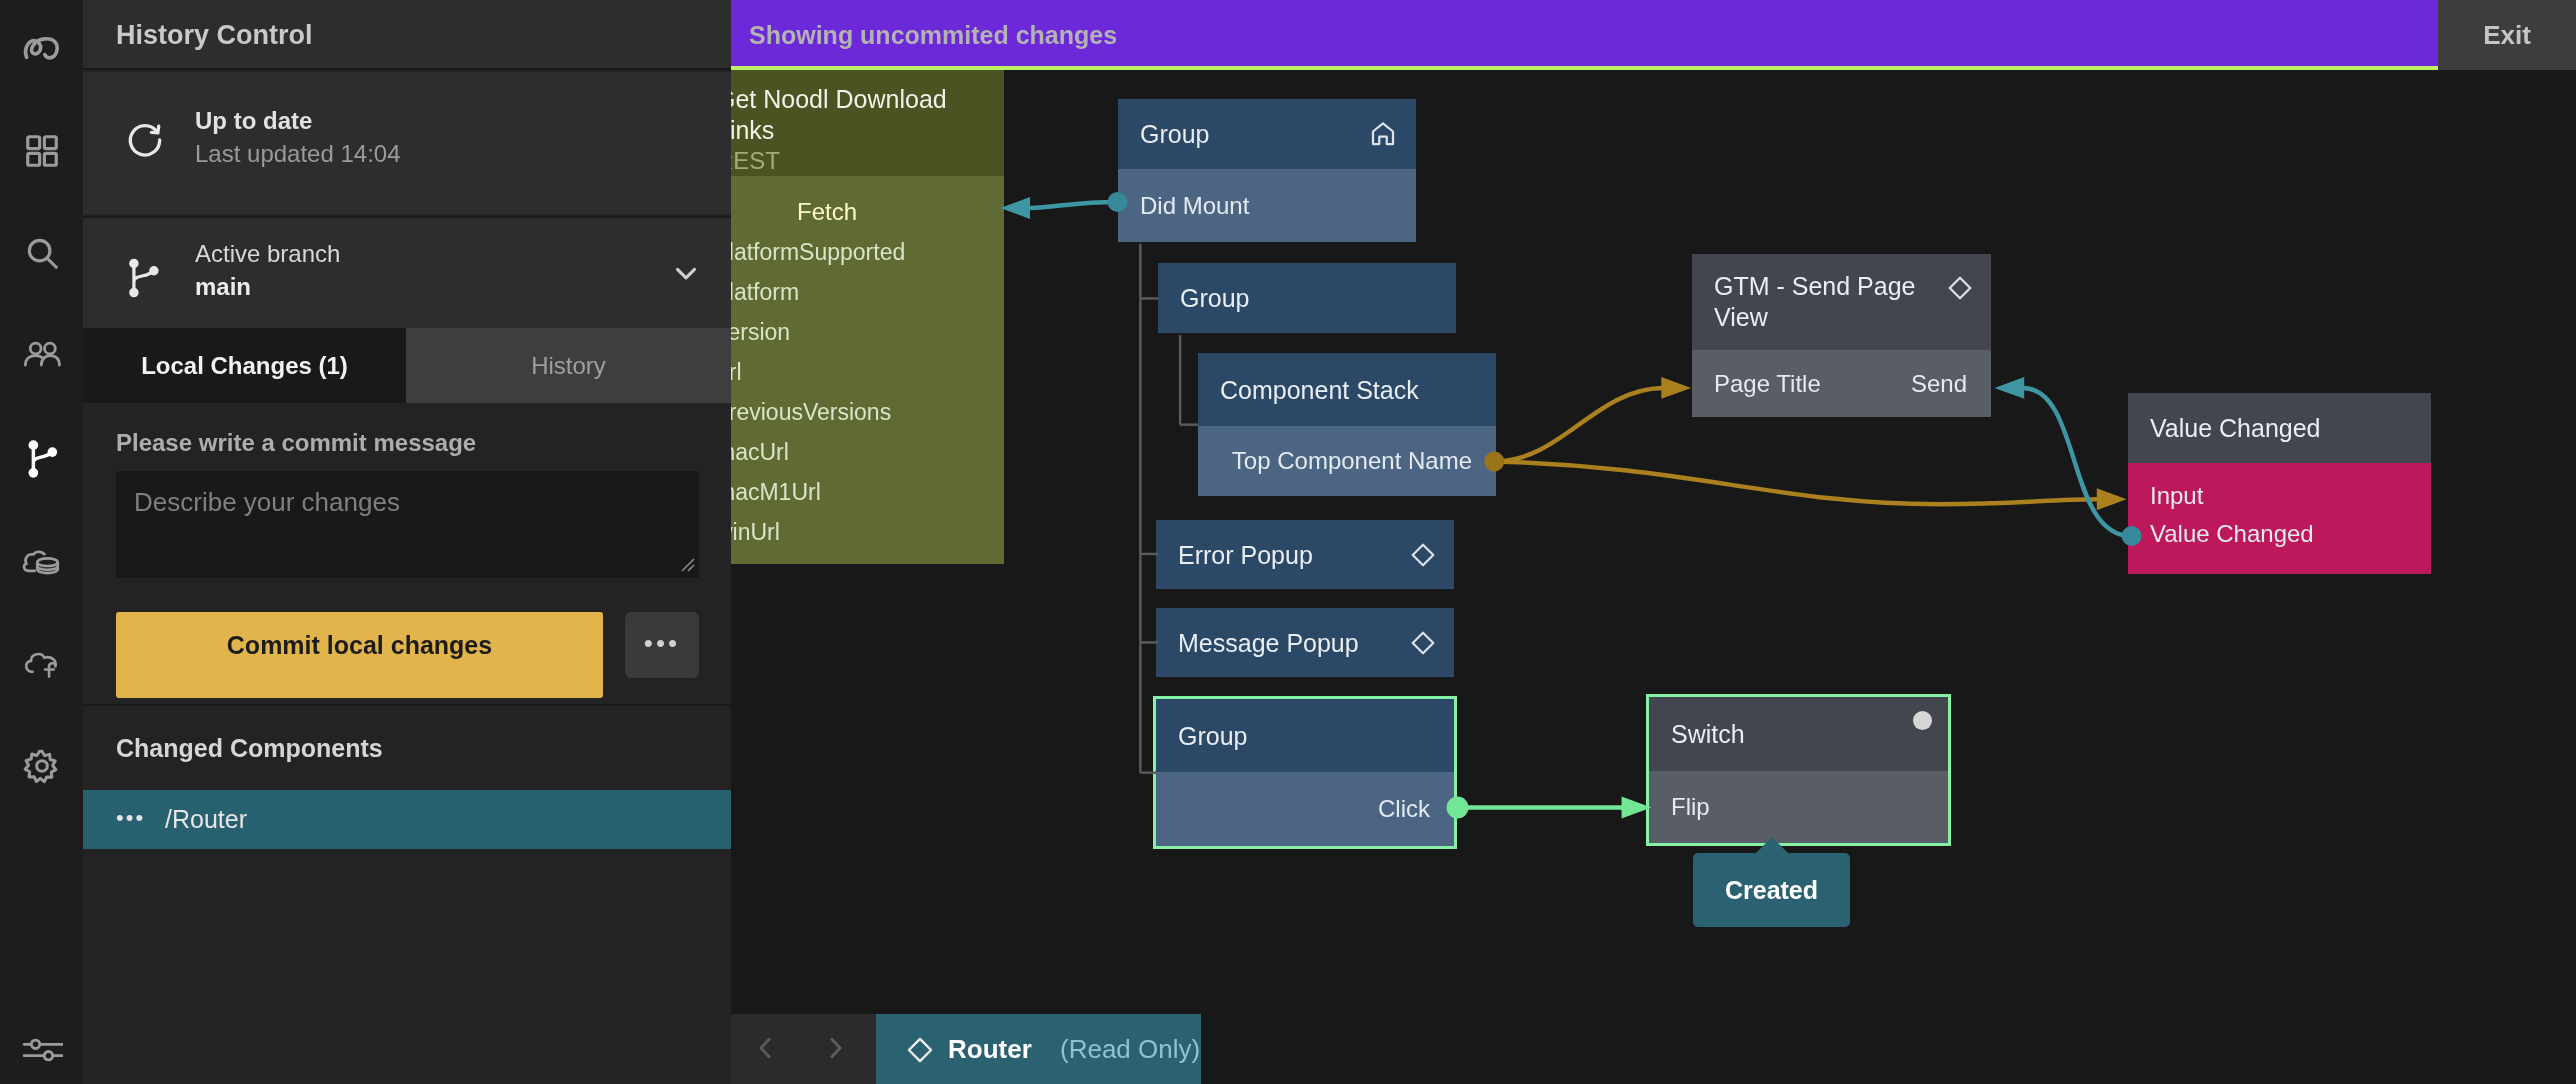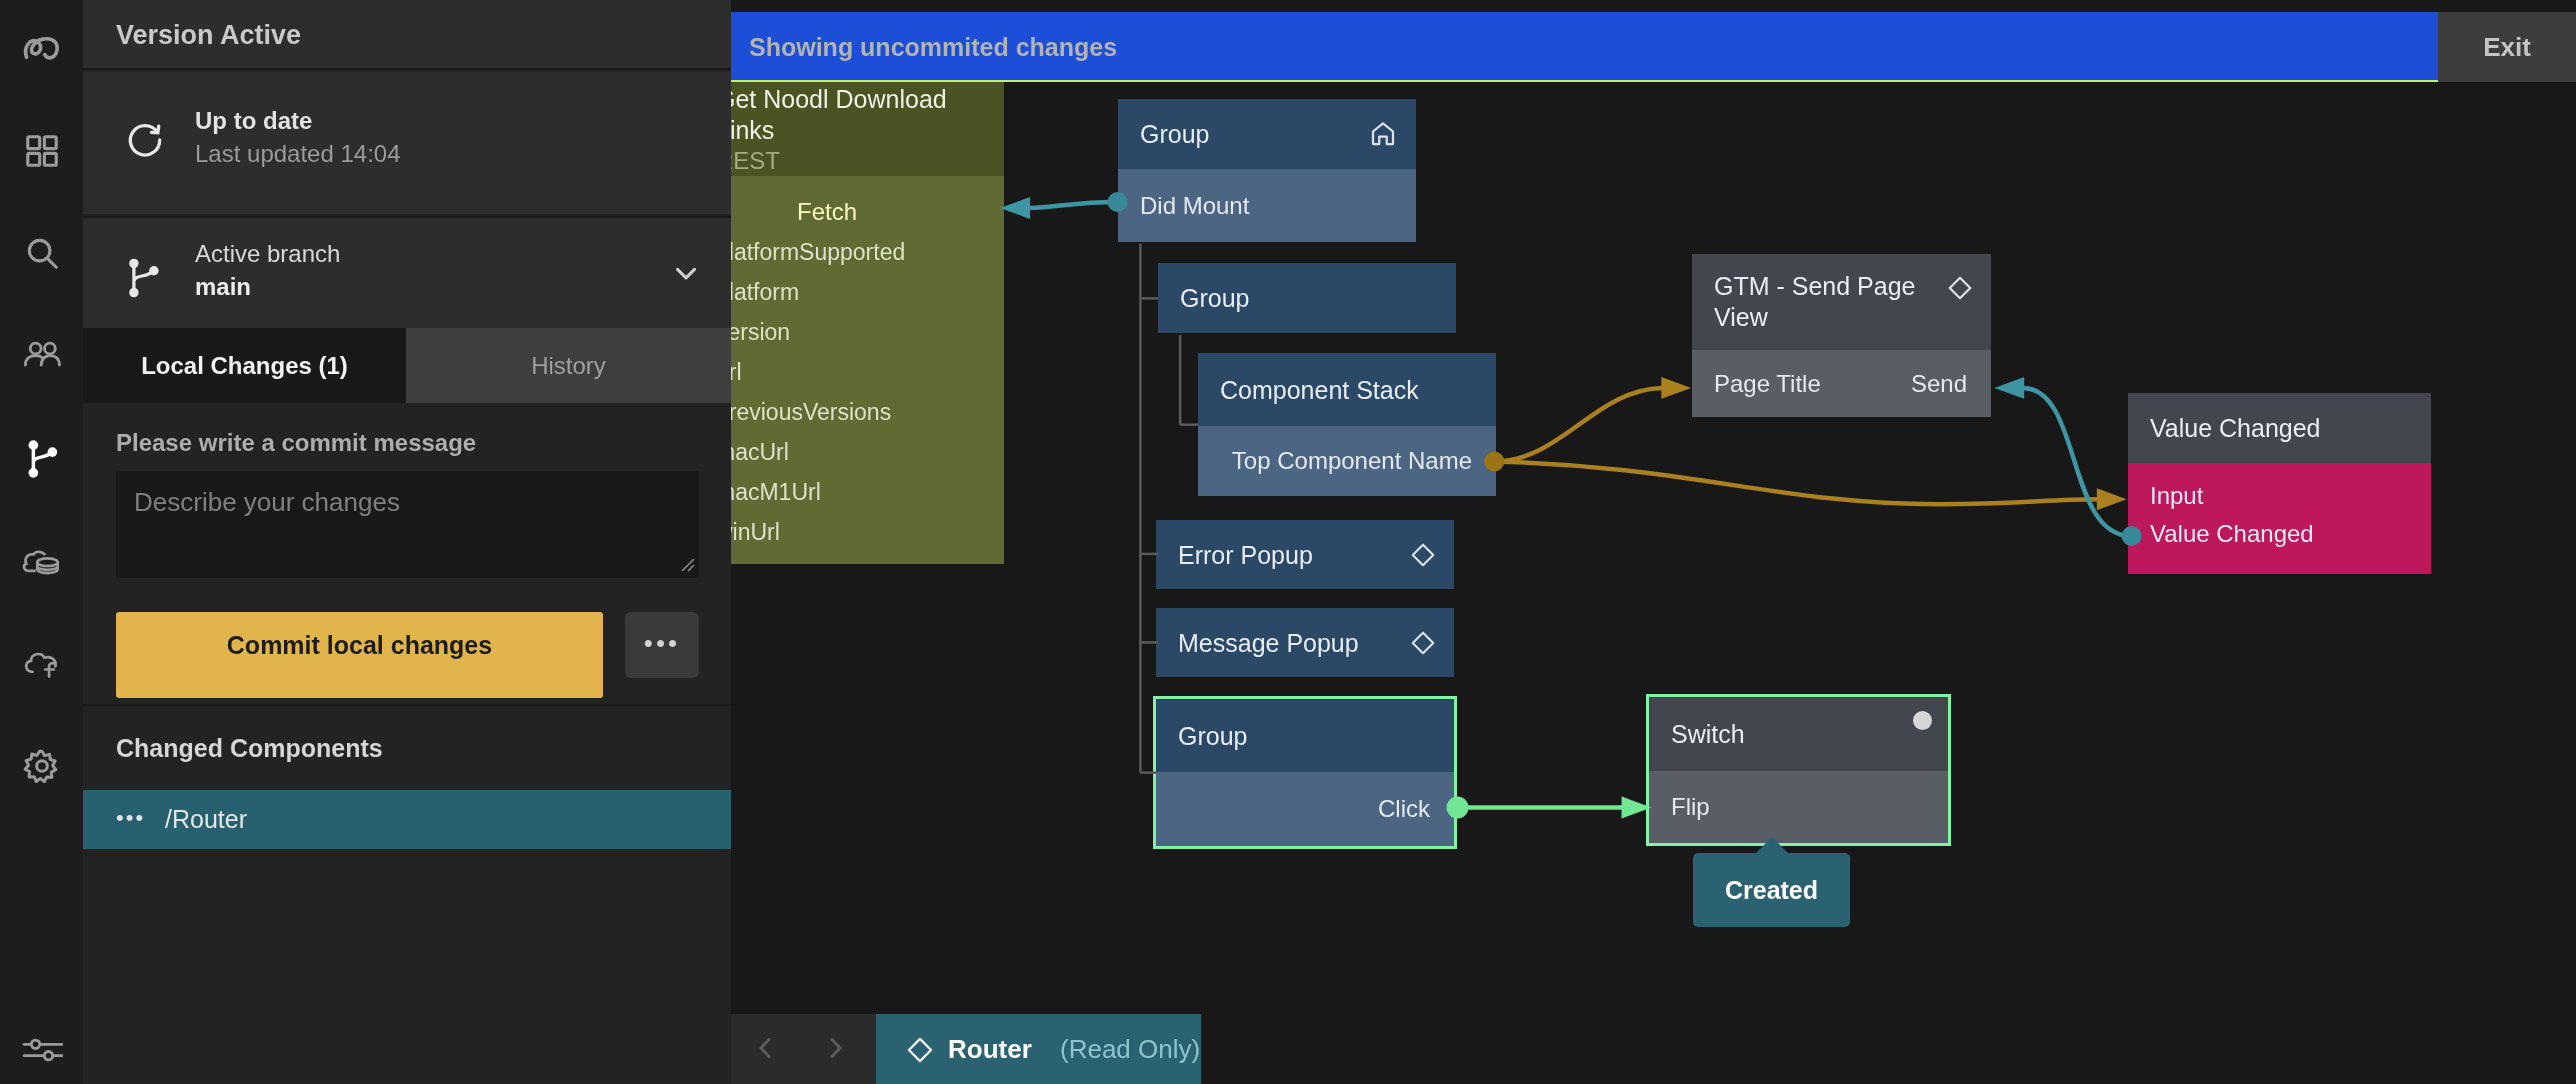--- a/index.html
+++ b/index.html
@@ -3,22 +3,22 @@
 <meta charset="utf-8">
 <style>
   * { margin:0; padding:0; box-sizing:border-box; }
   html,body { width:2576px; height:1085px; background:#191919; overflow:hidden;
               font-family:"Liberation Sans", sans-serif; }
 
   
   #canvas { position:absolute; left:83px; top:0; right:0; bottom:0; background:#181818; }
 
   
-  #topbar { position:absolute; left:731px; top:12px; width:1845px; height:70px;
-            background:#1d4ed8; border-bottom:2px solid #bef264; z-index:8; }
+  #topbar { position:absolute; left:731px; top:0; width:1845px; height:70px;
+            background:#6d28d9; border-bottom:4px solid #bef264; z-index:8; }
   #topbar .status { position:absolute; left:18px; top:0; height:70px; line-height:70px;
                     color:#b3b3b3; font-size:25px; font-weight:bold; }
   #exit-btn { position:absolute; right:0; top:0; width:138px; height:70px; background:#3d3d3d;
               color:#c5c5c5; font-size:26px; font-weight:bold; text-align:center; line-height:70px;
               cursor:pointer; }
 
   
   #sidebar { position:absolute; left:0; top:0; width:83px; height:1085px; background:#1d1d1d; z-index:12; }
   .side-ic { position:absolute; left:50%; transform:translate(-50%,-50%); color:#9b9b9b; }
   .side-ic.active { color:#ffffff; }
@@ -311,21 +311,21 @@
   <span class="ro">(Read Only)</span>
 </div>
 
 <div id="topbar">
   <span class="status">Showing uncommited changes</span>
   <div id="exit-btn">Exit</div>
 </div>
 
 <div id="panel">
   <div class="sect" id="panel-header">
-    <span class="t">Version Active</span>
+    <span class="t">History Control</span>
   </div>
 
   <div class="sect" id="sect-sync">
     <span class="ic" style="top:46px">
       <svg width="44" height="44" viewBox="0 0 24 24" fill="none" stroke="currentColor" stroke-width="1.8" stroke-linecap="round">
         <path d="M18.5 7.5 A8 8 0 1 0 20 12"></path>
         <polyline points="15.5 7.8 19 8 19.5 4.5" stroke-width="1.8" fill="none"></polyline>
       </svg>
     </span>
     <div class="line1" style="top:35px">Up to date</div>

